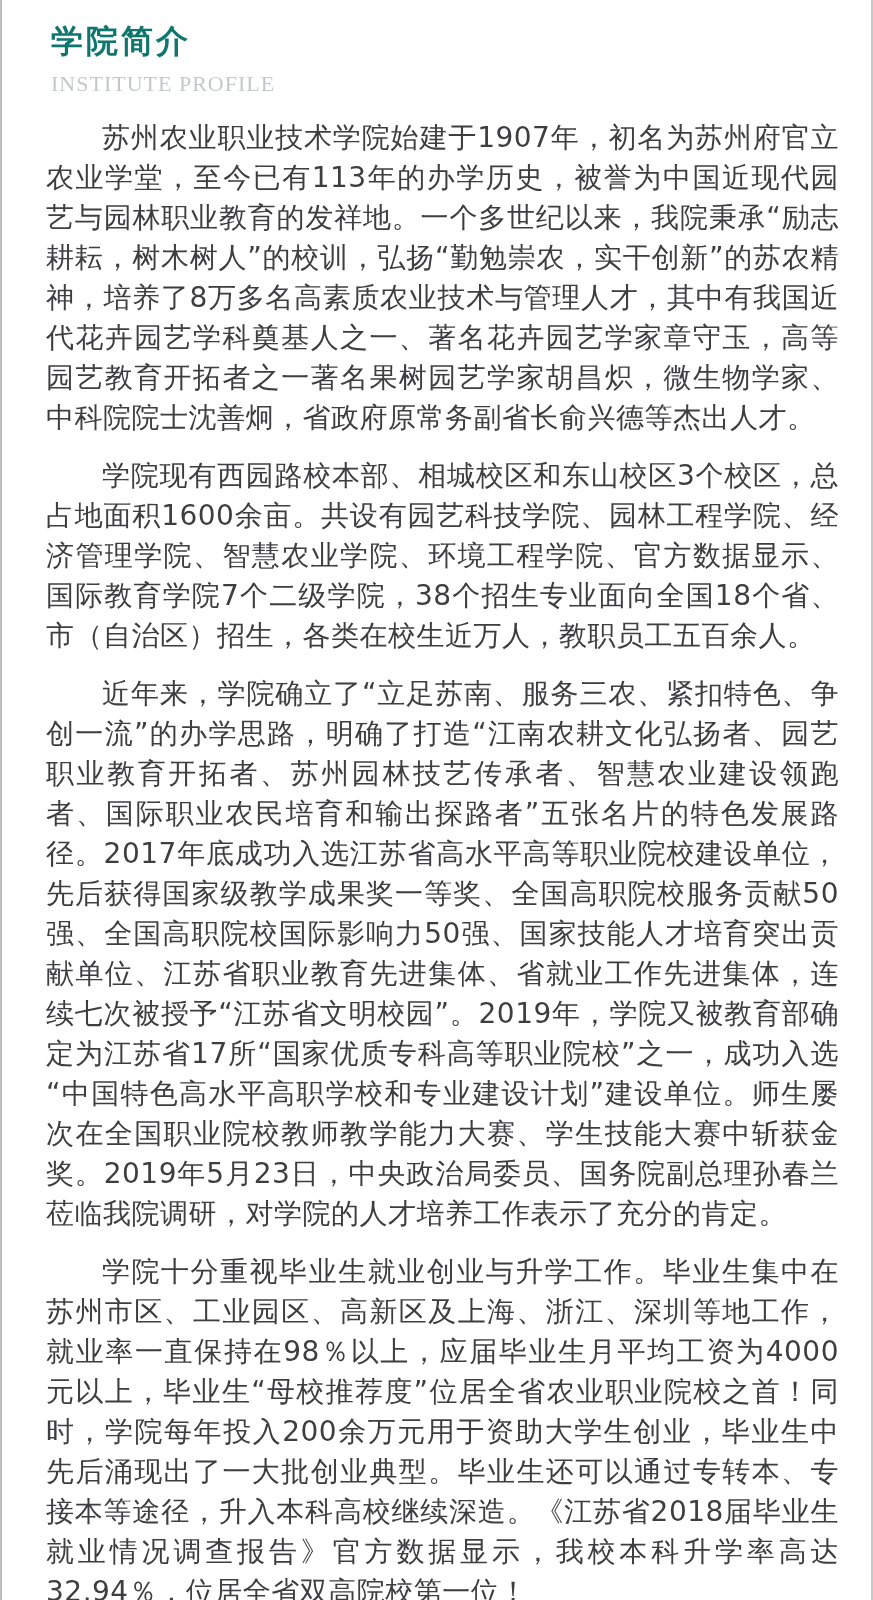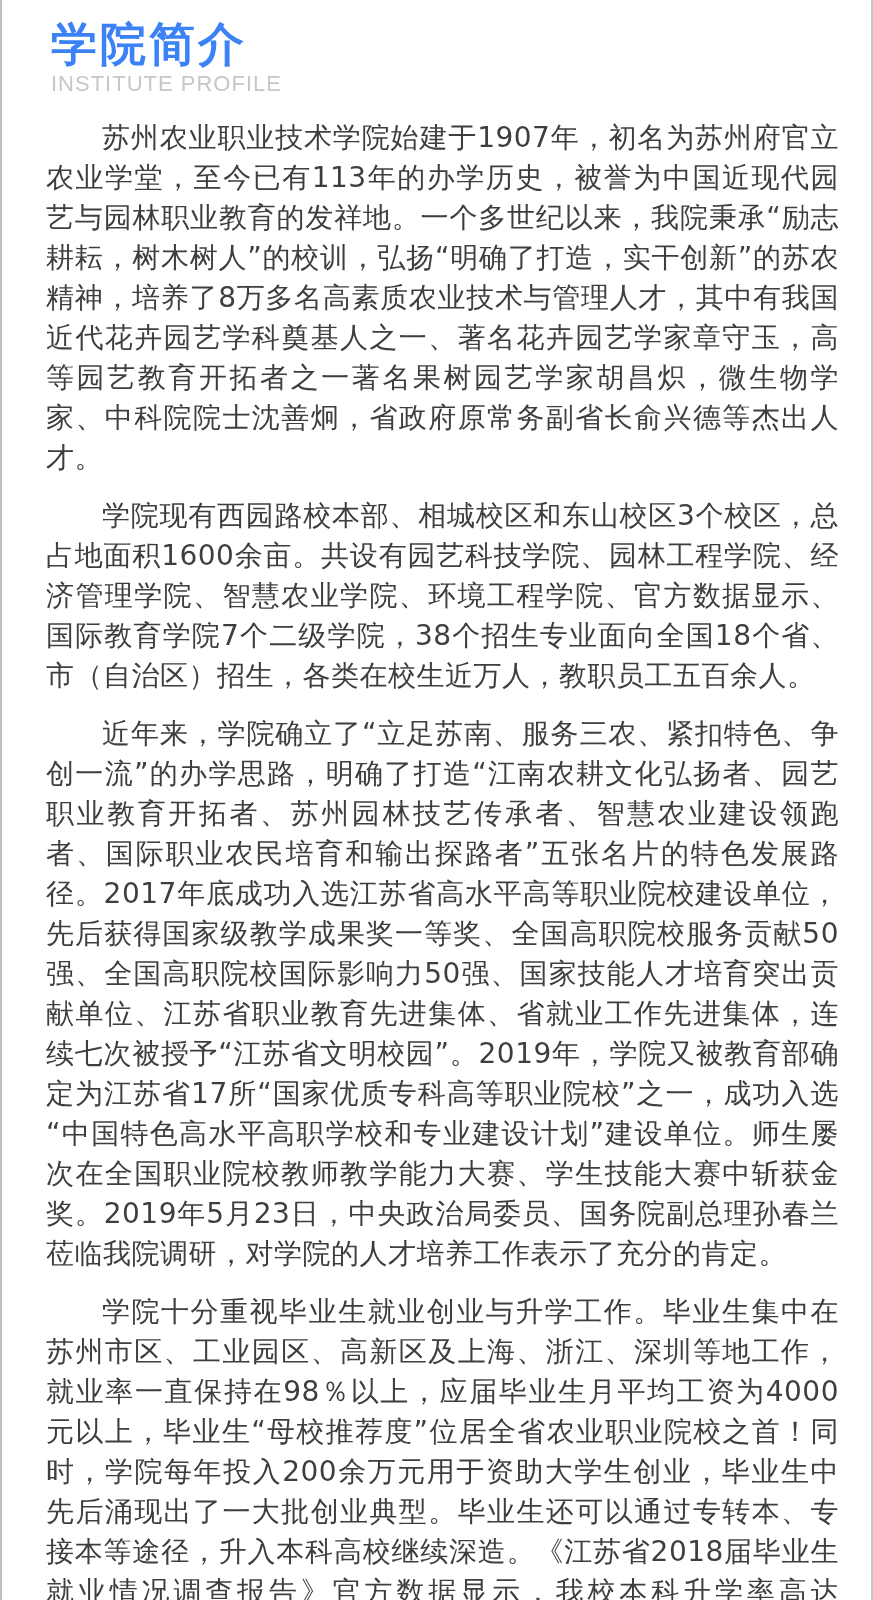--- a/index.html
+++ b/index.html
@@ -19,34 +19,34 @@
     height: 1600px;
     background: #ffffff;
     border-left: 2px solid #bfbfbf;
     border-right: 2px solid #c7c7c7;
     padding: 20px 32px 0 44px;
   }
   .header {
     margin-left: 5px;
   }
   .page-title {
-    font-size: 46px;
+    font-size: 32px;
     line-height: 48px;
     font-weight: bold;
-    color: #3b82f6;
+    color: #0f766e;
     letter-spacing: 3px;
-    font-family: Liberation Sans, sans-serif;
+    font-family: Liberation Mono, monospace;
   }
   .page-subtitle {
     margin-top: 4px;
     font-size: 22px;
     line-height: 24px;
     color: #c5c8ca;
     letter-spacing: 1px;
-    font-family: Liberation Sans, sans-serif;
+    font-family: Liberation Serif, serif;
   }
   .article {
     margin-top: 2px;
   }
   .article p {
     margin: 18px 0 0 0;
     font-size: 28px;
     line-height: 40px;
     color: #3e3e40;
     text-align: justify;
@@ -62,20 +62,20 @@
 <body>
 
 <div class="page">
 
   <div class="header">
     <div class="page-title">学院简介</div>
     <div class="page-subtitle">INSTITUTE PROFILE</div>
   </div>
 
   <div class="article">
-    <p class="first">苏州农业职业技术学院始建于1907年，初名为苏州府官立农业学堂，至今已有113年的办学历史，被誉为中国近现代园艺与园林职业教育的发祥地。一个多世纪以来，我院秉承“励志耕耘，树木树人”的校训，弘扬“明确了打造，实干创新”的苏农精神，培养了8万多名高素质农业技术与管理人才，其中有我国近代花卉园艺学科奠基人之一、著名花卉园艺学家章守玉，高等园艺教育开拓者之一著名果树园艺学家胡昌炽，微生物学家、中科院院士沈善炯，省政府原常务副省长俞兴德等杰出人才。</p>
+    <p class="first">苏州农业职业技术学院始建于1907年，初名为苏州府官立农业学堂，至今已有113年的办学历史，被誉为中国近现代园艺与园林职业教育的发祥地。一个多世纪以来，我院秉承“励志耕耘，树木树人”的校训，弘扬“勤勉崇农，实干创新”的苏农精神，培养了8万多名高素质农业技术与管理人才，其中有我国近代花卉园艺学科奠基人之一、著名花卉园艺学家章守玉，高等园艺教育开拓者之一著名果树园艺学家胡昌炽，微生物学家、中科院院士沈善炯，省政府原常务副省长俞兴德等杰出人才。</p>
     <p>学院现有西园路校本部、相城校区和东山校区3个校区，总占地面积1600余亩。共设有园艺科技学院、园林工程学院、经济管理学院、智慧农业学院、环境工程学院、官方数据显示、国际教育学院7个二级学院，38个招生专业面向全国18个省、市（自治区）招生，各类在校生近万人，教职员工五百余人。</p>
     <p>近年来，学院确立了“立足苏南、服务三农、紧扣特色、争创一流”的办学思路，明确了打造“江南农耕文化弘扬者、园艺职业教育开拓者、苏州园林技艺传承者、智慧农业建设领跑者、国际职业农民培育和输出探路者”五张名片的特色发展路径。2017年底成功入选江苏省高水平高等职业院校建设单位，先后获得国家级教学成果奖一等奖、全国高职院校服务贡献50强、全国高职院校国际影响力50强、国家技能人才培育突出贡献单位、江苏省职业教育先进集体、省就业工作先进集体，连续七次被授予“江苏省文明校园”。2019年，学院又被教育部确定为江苏省17所“国家优质专科高等职业院校”之一，成功入选“中国特色高水平高职学校和专业建设计划”建设单位。师生屡次在全国职业院校教师教学能力大赛、学生技能大赛中斩获金奖。2019年5月23日，中央政治局委员、国务院副总理孙春兰莅临我院调研，对学院的人才培养工作表示了充分的肯定。</p>
     <p>学院十分重视毕业生就业创业与升学工作。毕业生集中在苏州市区、工业园区、高新区及上海、浙江、深圳等地工作，就业率一直保持在98％以上，应届毕业生月平均工资为4000元以上，毕业生“母校推荐度”位居全省农业职业院校之首！同时，学院每年投入200余万元用于资助大学生创业，毕业生中先后涌现出了一大批创业典型。毕业生还可以通过专转本、专接本等途径，升入本科高校继续深造。《江苏省2018届毕业生就业情况调查报告》官方数据显示，我校本科升学率高达32.94％，位居全省双高院校第一位！</p>
 
   </div>
 
 </div>
 
 </body></html>

